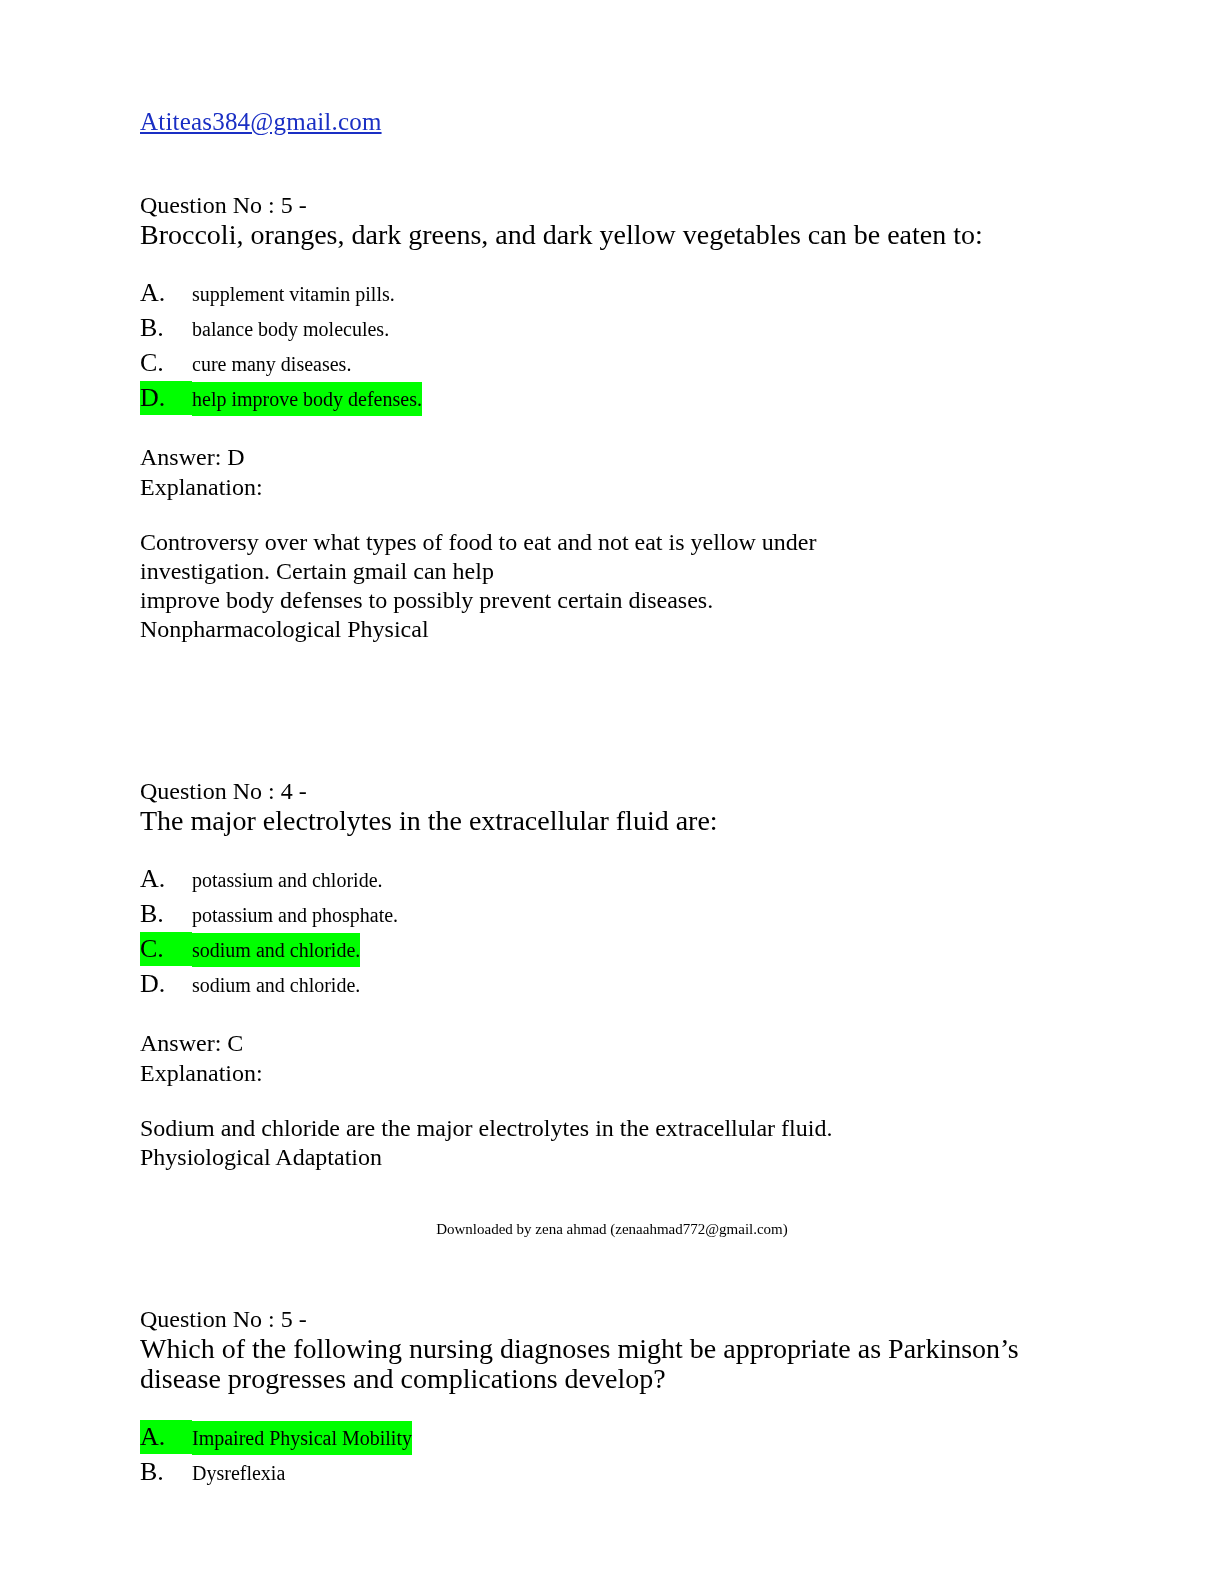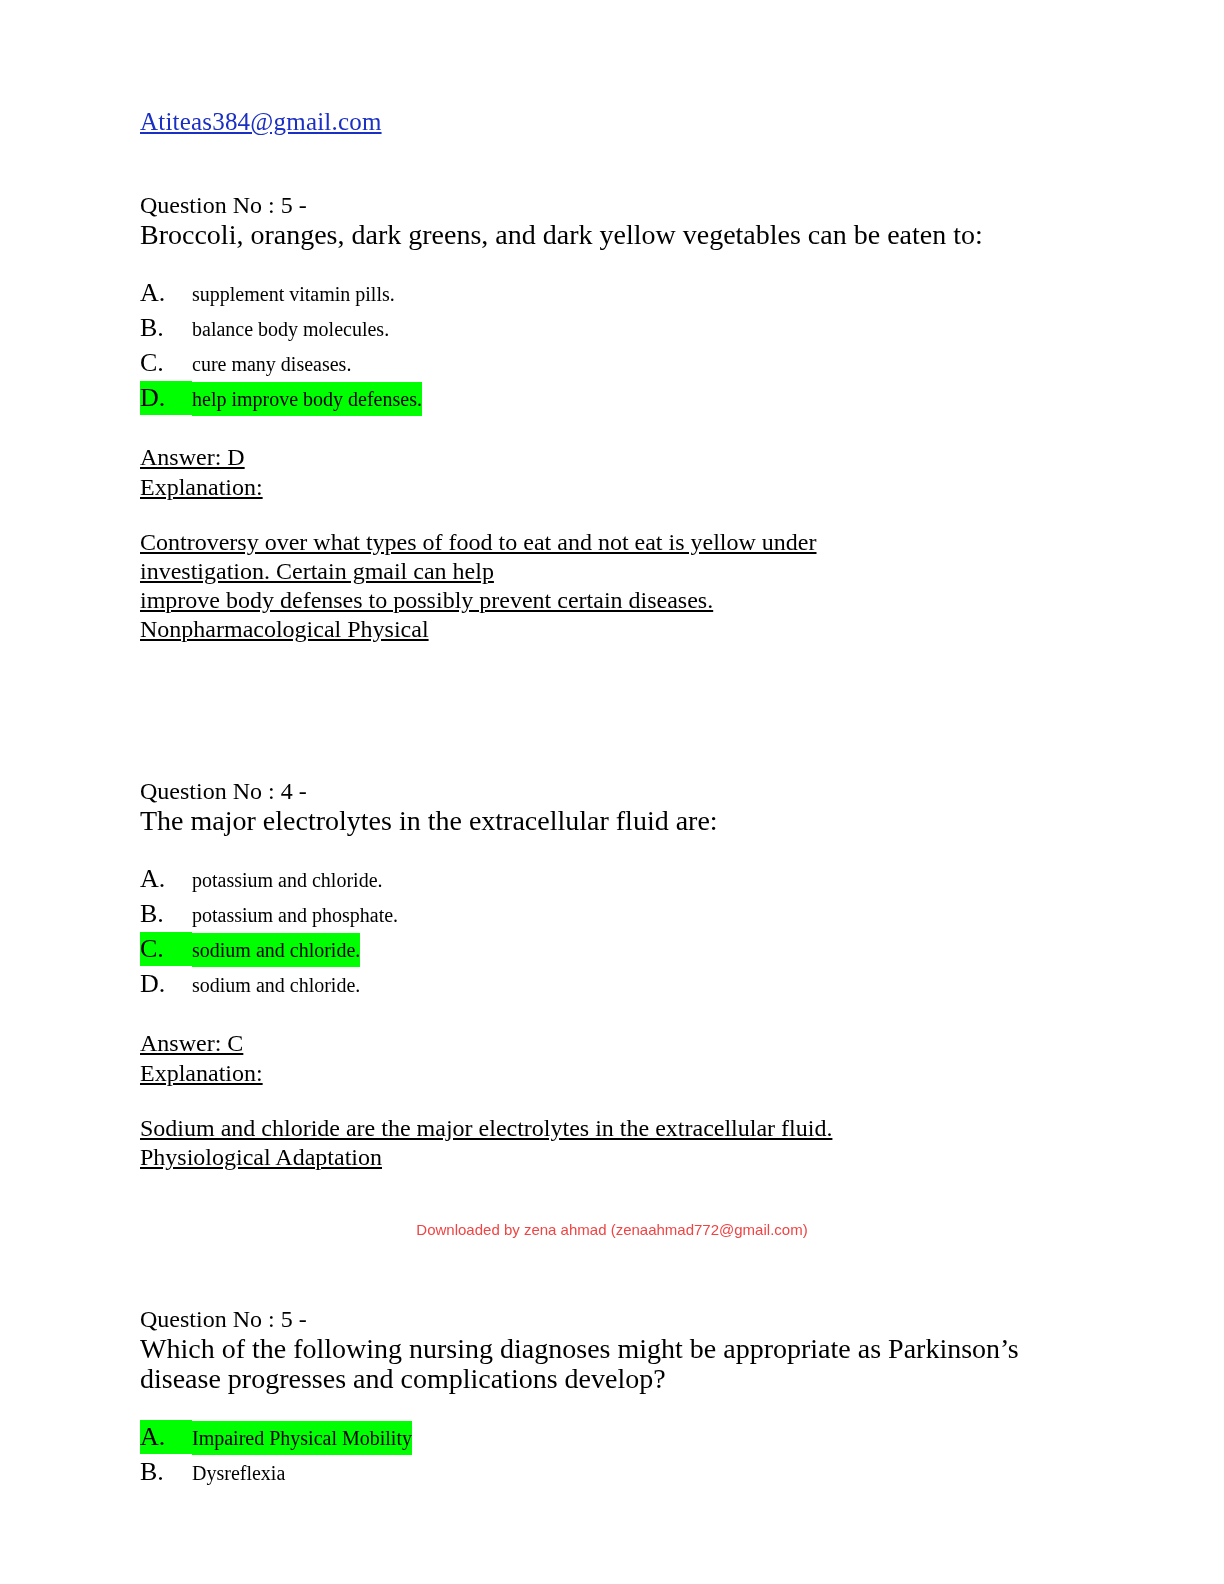--- a/index.html
+++ b/index.html
@@ -75,25 +75,25 @@
   }
   .gap-lg {
     height: 78px;
   }
   .footer {
     position: absolute;
     left: 0;
     right: 0;
     bottom: 38px;
     text-align: center;
-    font-family: Liberation Sans, sans-serif;
+    font-family: Liberation Serif, serif;
     font-size: 15px;
-    color: #ef4444;
+    color: #000000;
   }
-  .line { white-space: pre-wrap; text-decoration: underline; }
+  .line { white-space: pre-wrap; }
 </style>
 </head>
 <body>
 
 <div class="page">
 
   <a class="email-link" href="#">Atiteas384@gmail.com</a>
 
   
   <div class="block">

